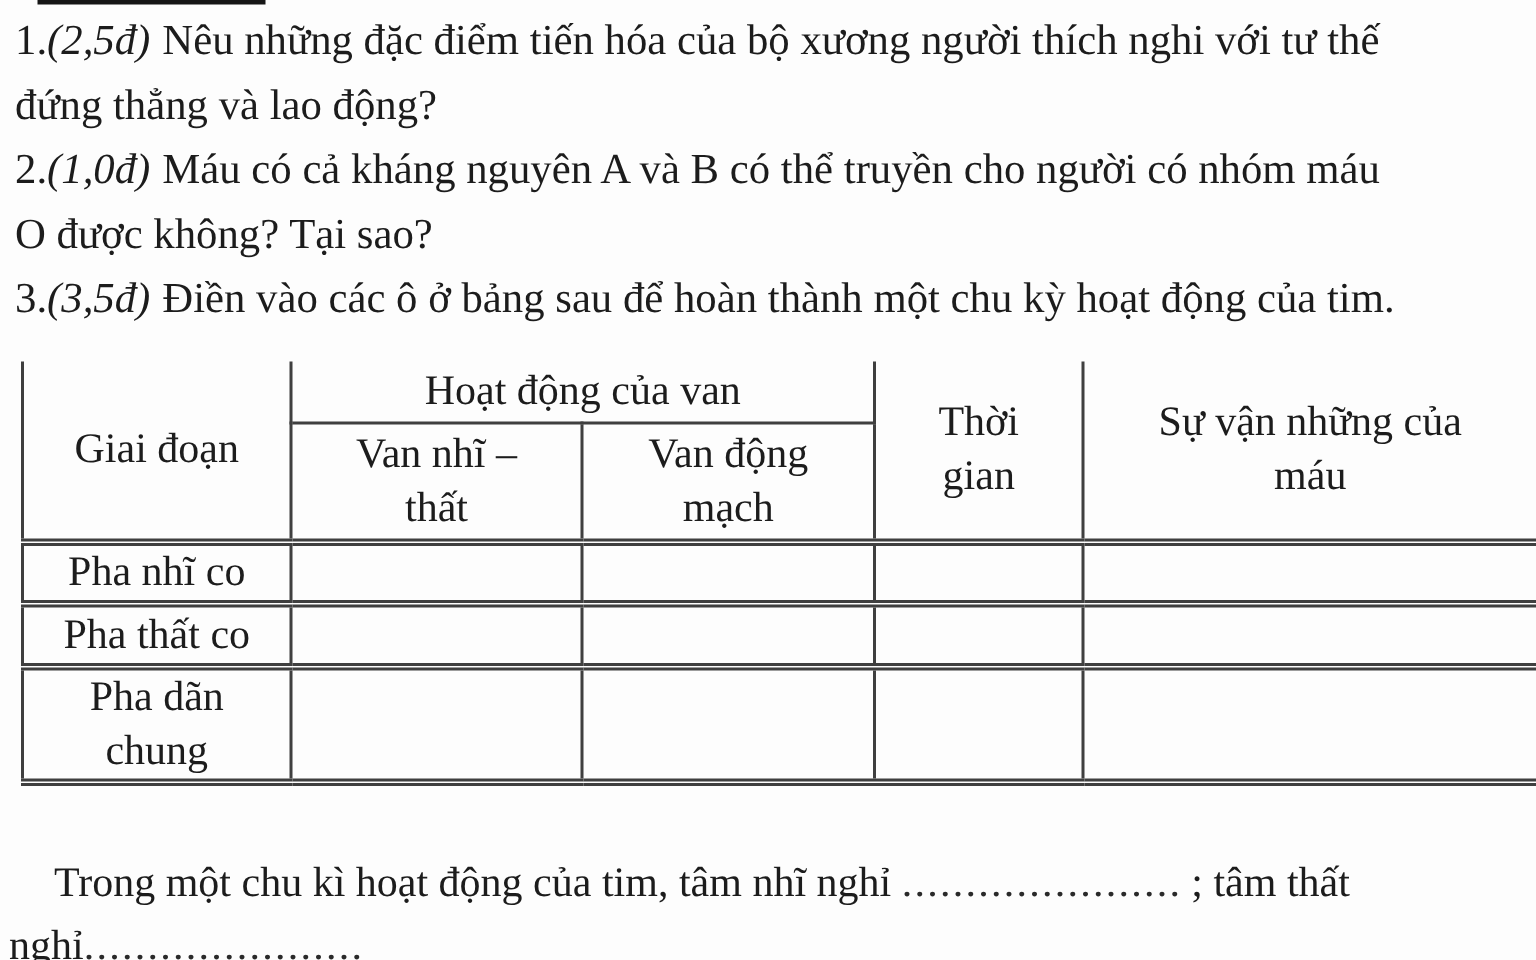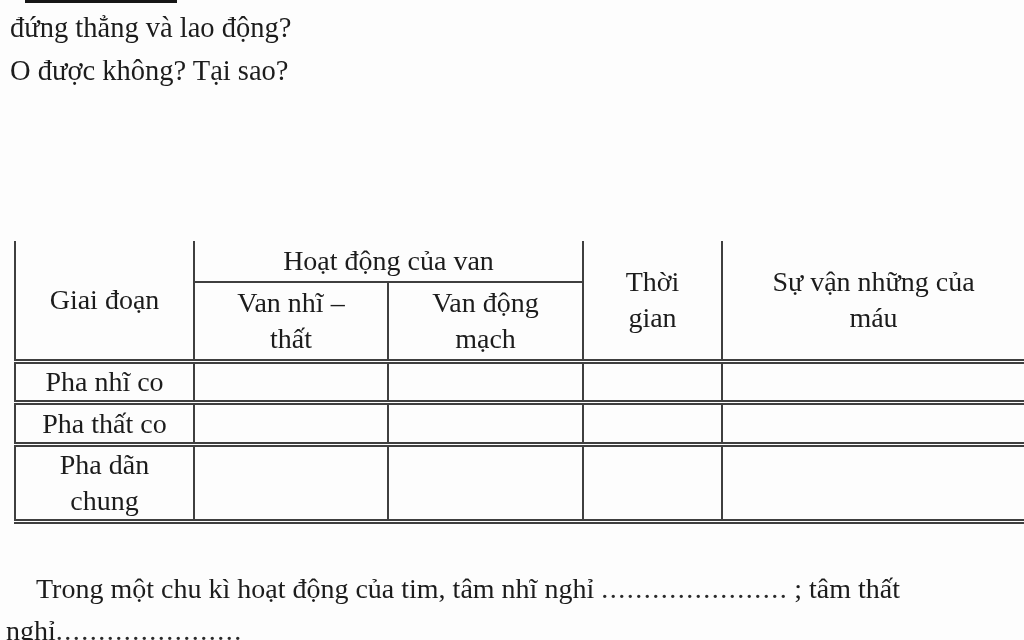--- a/index.html
+++ b/index.html
@@ -62,24 +62,27 @@
   .f-line1 { text-indent: 30px; }
   .dots { letter-spacing: 1.5px; color: #2a2a2a; }
   .after-dots { margin-left: 6px; }
 </style>
 </head>
 <body>
 
 <div class="top-frag"></div>
 
 <div class="questions">
+  <div class="qline"><span>1.</span><span class="qpts">(2,5đ)</span><span>Nêu những đặc điểm tiến hóa của bộ xương người thích nghi với tư thế</span></div>
   <div class="qline">đứng thẳng và lao động?</div>
 
+  <div class="qline"><span>2.</span><span class="qpts">(1,0đ)</span><span>Máu có cả kháng nguyên A và B có thể truyền cho người có nhóm máu</span></div>
   <div class="qline">O được không? Tại sao?</div>
 
+  <div class="qline"><span>3.</span><span class="qpts">(3,5đ)</span><span>Điền vào các ô ở bảng sau để hoàn thành một chu kỳ hoạt động của tim.</span></div>
 </div>
 
 <table class="grid">
   <colgroup>
     <col style="width:179px">
     <col style="width:194px">
     <col style="width:195px">
     <col style="width:139px">
     <col>
   </colgroup>

